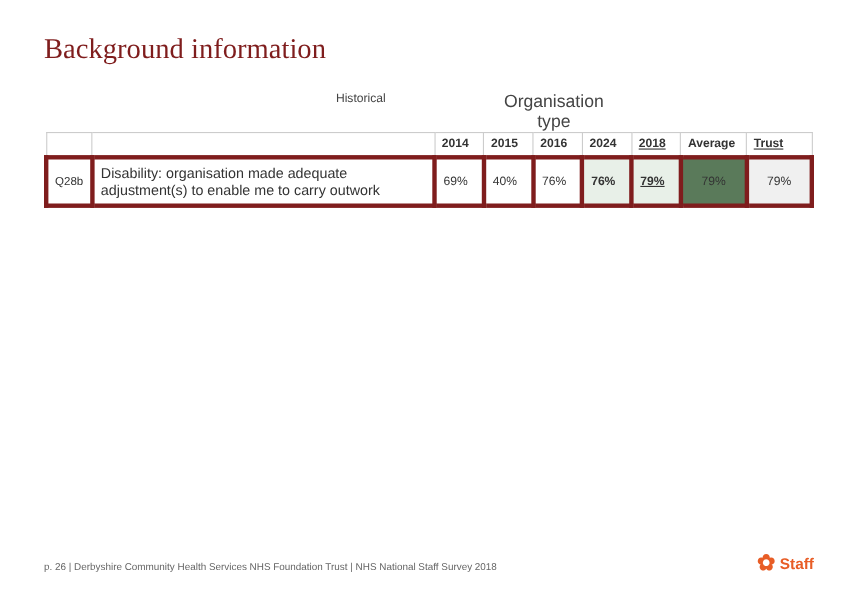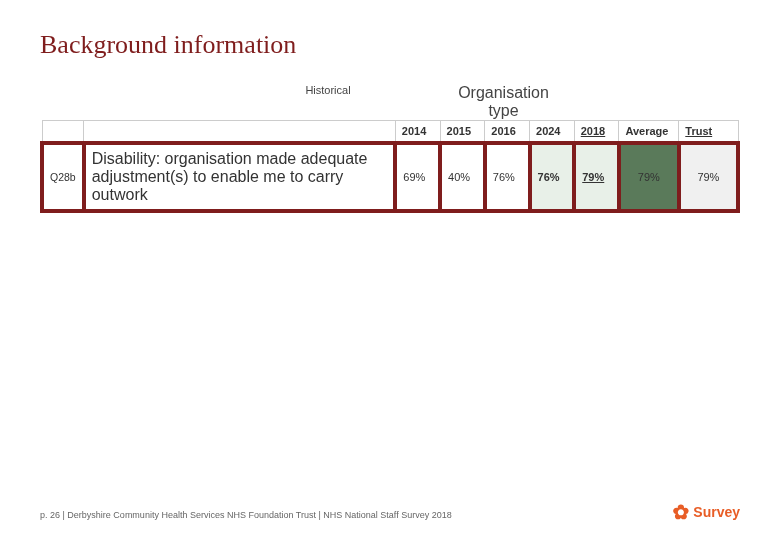--- a/index.html
+++ b/index.html
@@ -45,21 +45,21 @@
     }
 
     .main-table td {
       border: 4px solid #7f1d1d;
       padding: 5px 6px;
       color: #333;
       vertical-align: middle;
     }
 
     .main-table .question-cell {
-      font-size: 16px;
+      font-size: 13px;
       color: #333;
       text-align: left;
       width: 320px;
     }
 
     .main-table .q-code {
       font-size: 10.5px;
       color: #333;
       text-align: center;
       width: 40px;
@@ -199,16 +199,16 @@
         <td class="org-avg-cell">79%</td>
         <td class="org-trust-cell">79%</td>
       </tr>
     </tbody>
   </table>
 
   <div class="footer-text">p. 26 | Derbyshire Community Health Services NHS Foundation Trust | NHS National Staff Survey 2018</div>
 
   <div class="picker-logo">
     <span style="font-size:20px;">✿</span>
-    <span>Survey</span>
+    <span>Staff</span>
   </div>
 
 </div>
 
 </body></html>

